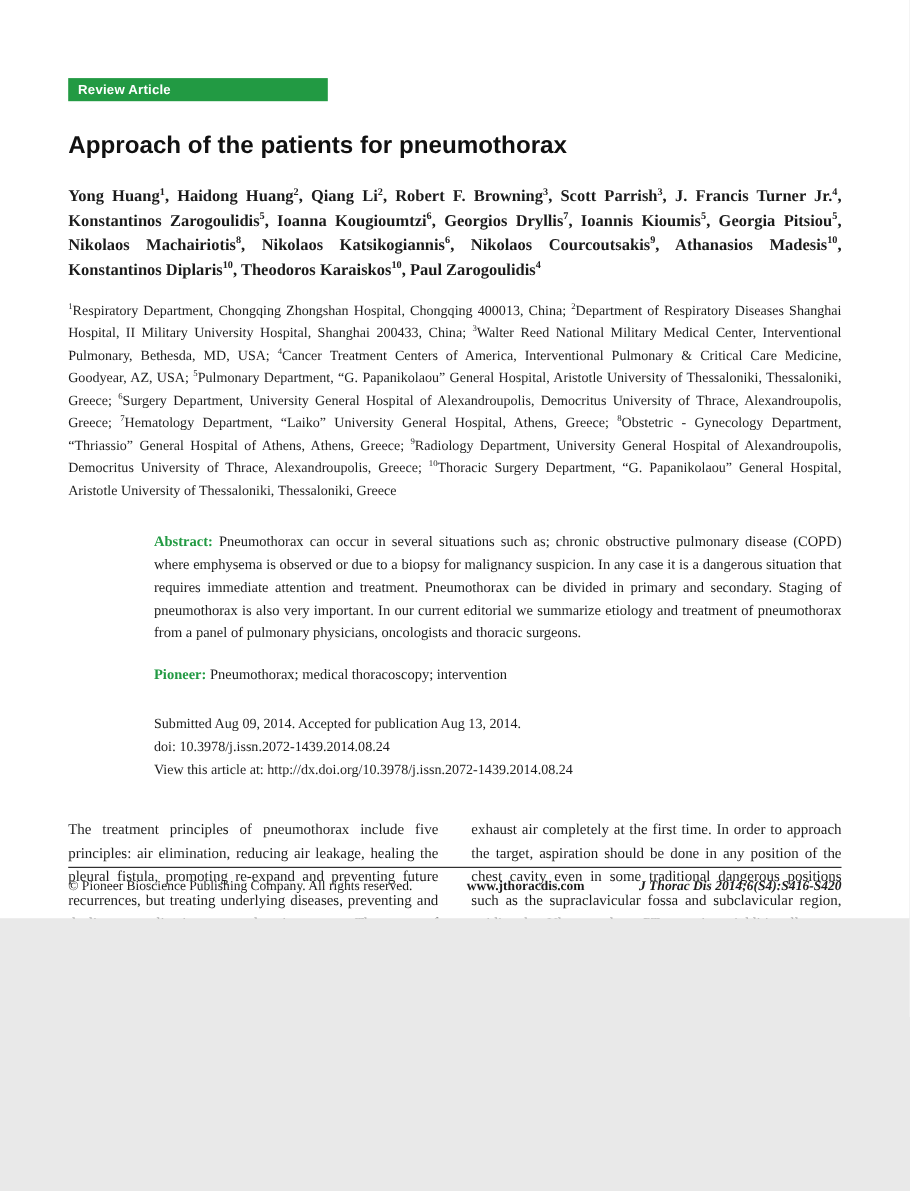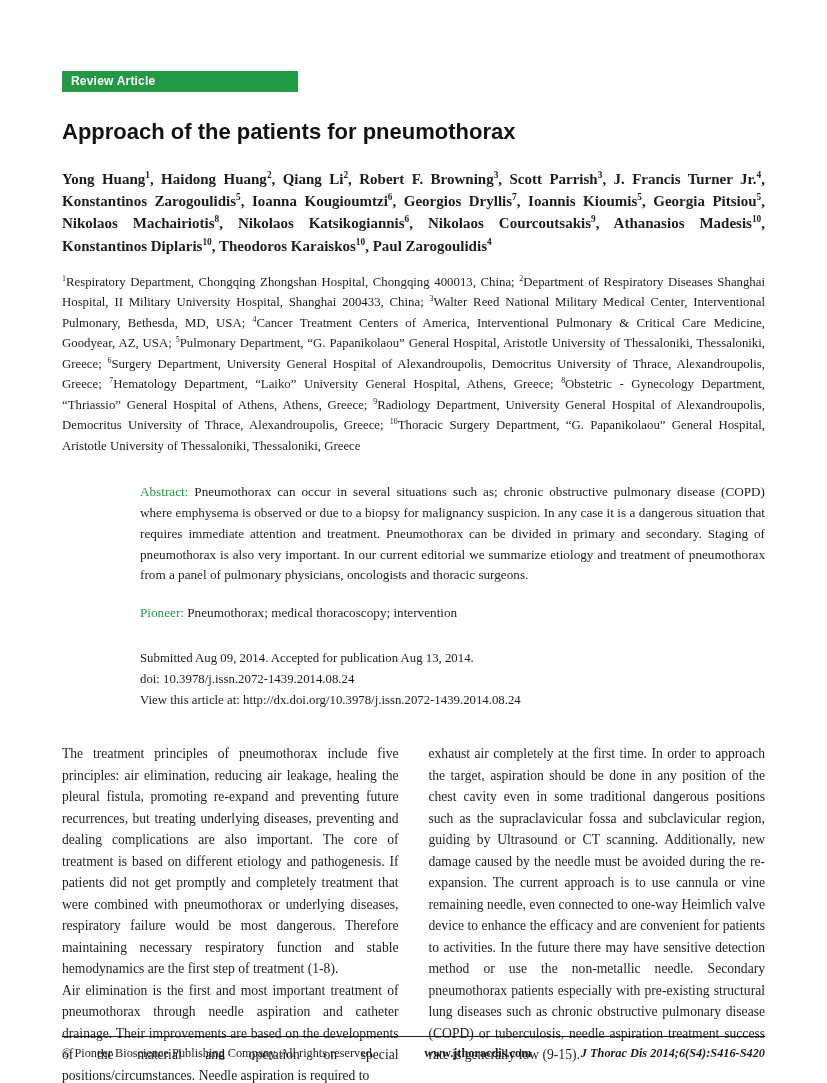--- a/index.html
+++ b/index.html
@@ -1,21 +1,21 @@
 <!DOCTYPE html>
 <html style="--accent: #229a43;"><head>
 <meta charset="utf-8">
 <style>
   :root { --accent: #229a43; --ink: #1c1c1c; }
   * { box-sizing: border-box; margin: 0; padding: 0; }
   html, body { background: #e9e9e9; }
   .page {
     position: relative;
     width: 827px;
-    height: 1083px;
+    height: 835px;
     margin: 0 auto;
     background: #ffffff;
     overflow: hidden;
     font-family: "Liberation Serif", serif;
     color: var(--ink);
   }
   .content { padding: 0 62px; }
 
   .badge {
     display: inline-block;
@@ -52,21 +52,21 @@
   .corr-label { font-style: italic; }
   .email-link { color: inherit; text-decoration: none; }
 
   .abstract-block {
     margin-top: 26px;
     margin-left: 78px;
     font-size: 13.2px;
     line-height: 1.58;
     text-align: justify;
   }
-  .green-label { color: var(--accent); font-weight: normal; }
+  .green-label { color: var(--accent); font-weight: bold; }
   .keywords { margin-top: 17px; }
 
   .meta-block {
     margin-top: 24px;
     margin-left: 78px;
     font-size: 12.8px;
     line-height: 1.65;
   }
   .meta-block .bold { font-weight: normal; }
   .url-link { color: inherit; text-decoration: none; }

